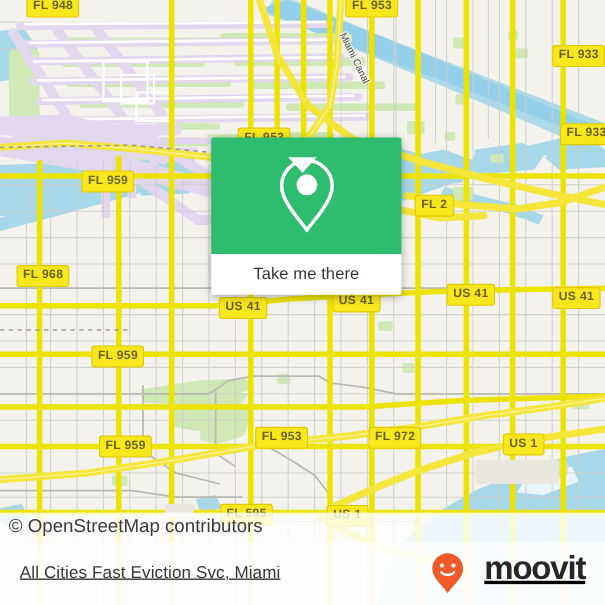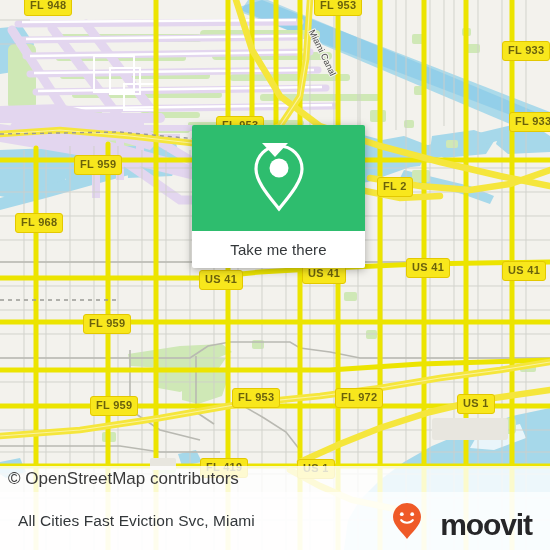--- a/index.html
+++ b/index.html
@@ -77,27 +77,27 @@
   #attribution span{
     font-family:"Liberation Sans",sans-serif;
     font-size:17px;color:#3a3a3a;
   }
 
   
   #bottombar{
     position:absolute;left:0;top:492px;width:550px;height:58px;
     background:rgba(255,255,255,.93);
     display:flex;align-items:center;justify-content:space-between;
-    box-sizing:border-box;padding:0 18px 0 18px;
+    box-sizing:border-box;padding:0 18px 0 18px;text-decoration:underline;
   }
   #place-title{
     font-family:"Liberation Sans",sans-serif;
     font-size:15.5px;color:#33373a;letter-spacing:.1px;white-space:nowrap;
   }
-  #brand{display:flex;align-items:flex-end;gap:18px;}
+  #brand{display:flex;align-items:flex-start;gap:18px;}
   #brand-word{
     font-family:"Liberation Sans",sans-serif;
     font-size:30px;font-weight:bold;color:#262628;letter-spacing:-1.1px;
     line-height:1;
   }
 </style>
 </head>
 <body>
 
 <div id="root">
@@ -330,31 +330,31 @@
 
     </svg>
 
     <div class="shield" style="left:24px;top:-4px;">FL 948</div>
     <div class="shield" style="left:314px;top:-4px;">FL 953</div>
     <div class="shield" style="left:502px;top:41px;">FL 933</div>
     <div class="shield" style="left:509px;top:112px;">FL 933</div>
     <div class="shield" style="left:216px;top:116px;">FL 953</div>
     <div class="shield" style="left:74px;top:155px;">FL 959</div>
     <div class="shield" style="left:377px;top:177px;">FL 2</div>
-    <div class="shield" style="left:15px;top:213px;">FL 968</div>
+    <div class="shield" style="left:15px;top:241px;">FL 968</div>
     <div class="shield" style="left:199px;top:270px;">US 41</div>
     <div class="shield" style="left:302px;top:264px;">US 41</div>
     <div class="shield" style="left:406px;top:258px;">US 41</div>
     <div class="shield" style="left:502px;top:261px;">US 41</div>
     <div class="shield" style="left:83px;top:314px;">FL 959</div>
     <div class="shield" style="left:335px;top:361px;margin-top:27px;">FL 972</div>
     <div class="shield" style="left:232px;top:388px;">FL 953</div>
     <div class="shield" style="left:90px;top:396px;">FL 959</div>
     <div class="shield" style="left:457px;top:394px;">US 1</div>
-    <div class="shield" style="left:200px;top:458px;">FL 419</div>
+    <div class="shield" style="left:200px;top:458px;">FL 595</div>
     <div class="shield" style="left:297px;top:459px;">US 1</div>
 
     <div class="canal-label" style="left:316px;top:28px;transform:rotate(64deg);transform-origin:left top;">Miami Canal</div>
   </div>
 
   <div id="popup">
     <div id="popup-green">
       <svg width="58" height="72" viewBox="0 0 58 72">
         <path d="M29 4 C16.3 4 6 14.3 6 27 C6 40 20 55.5 29 67 C38 55.5 52 40 52 27 C52 14.3 41.7 4 29 4 Z" fill="none" stroke="#ffffff" stroke-width="3.2"></path>
         <circle cx="29" cy="26" r="9.5" fill="#ffffff"></circle>

